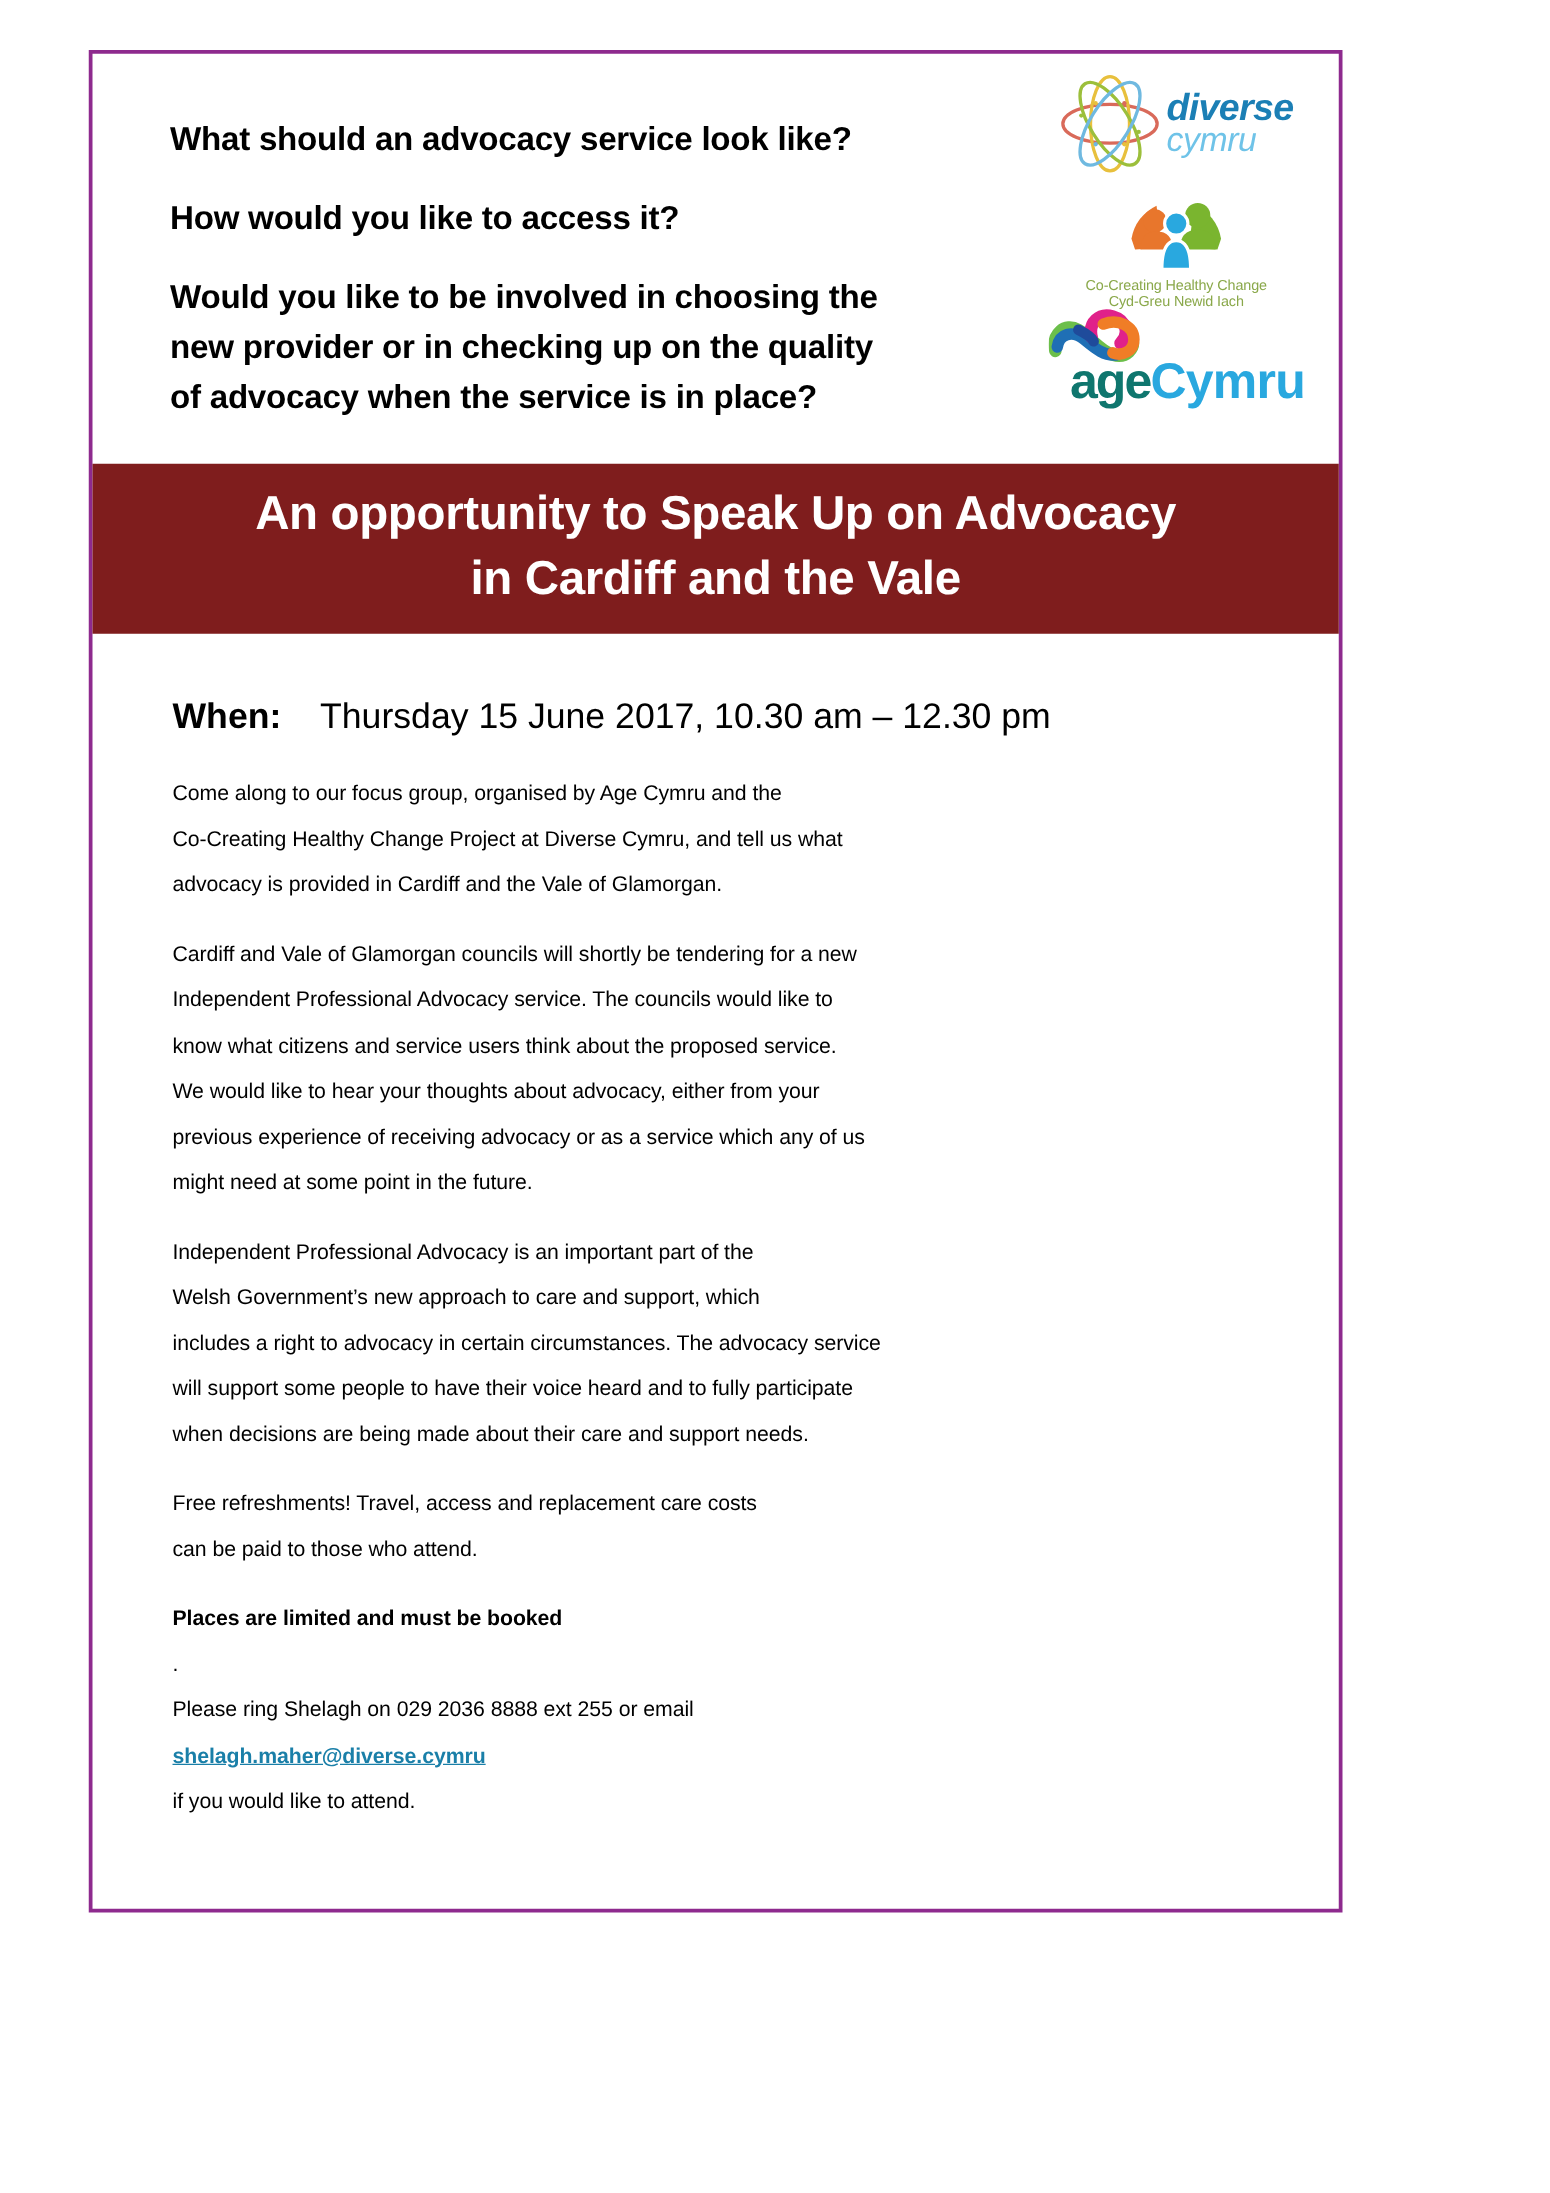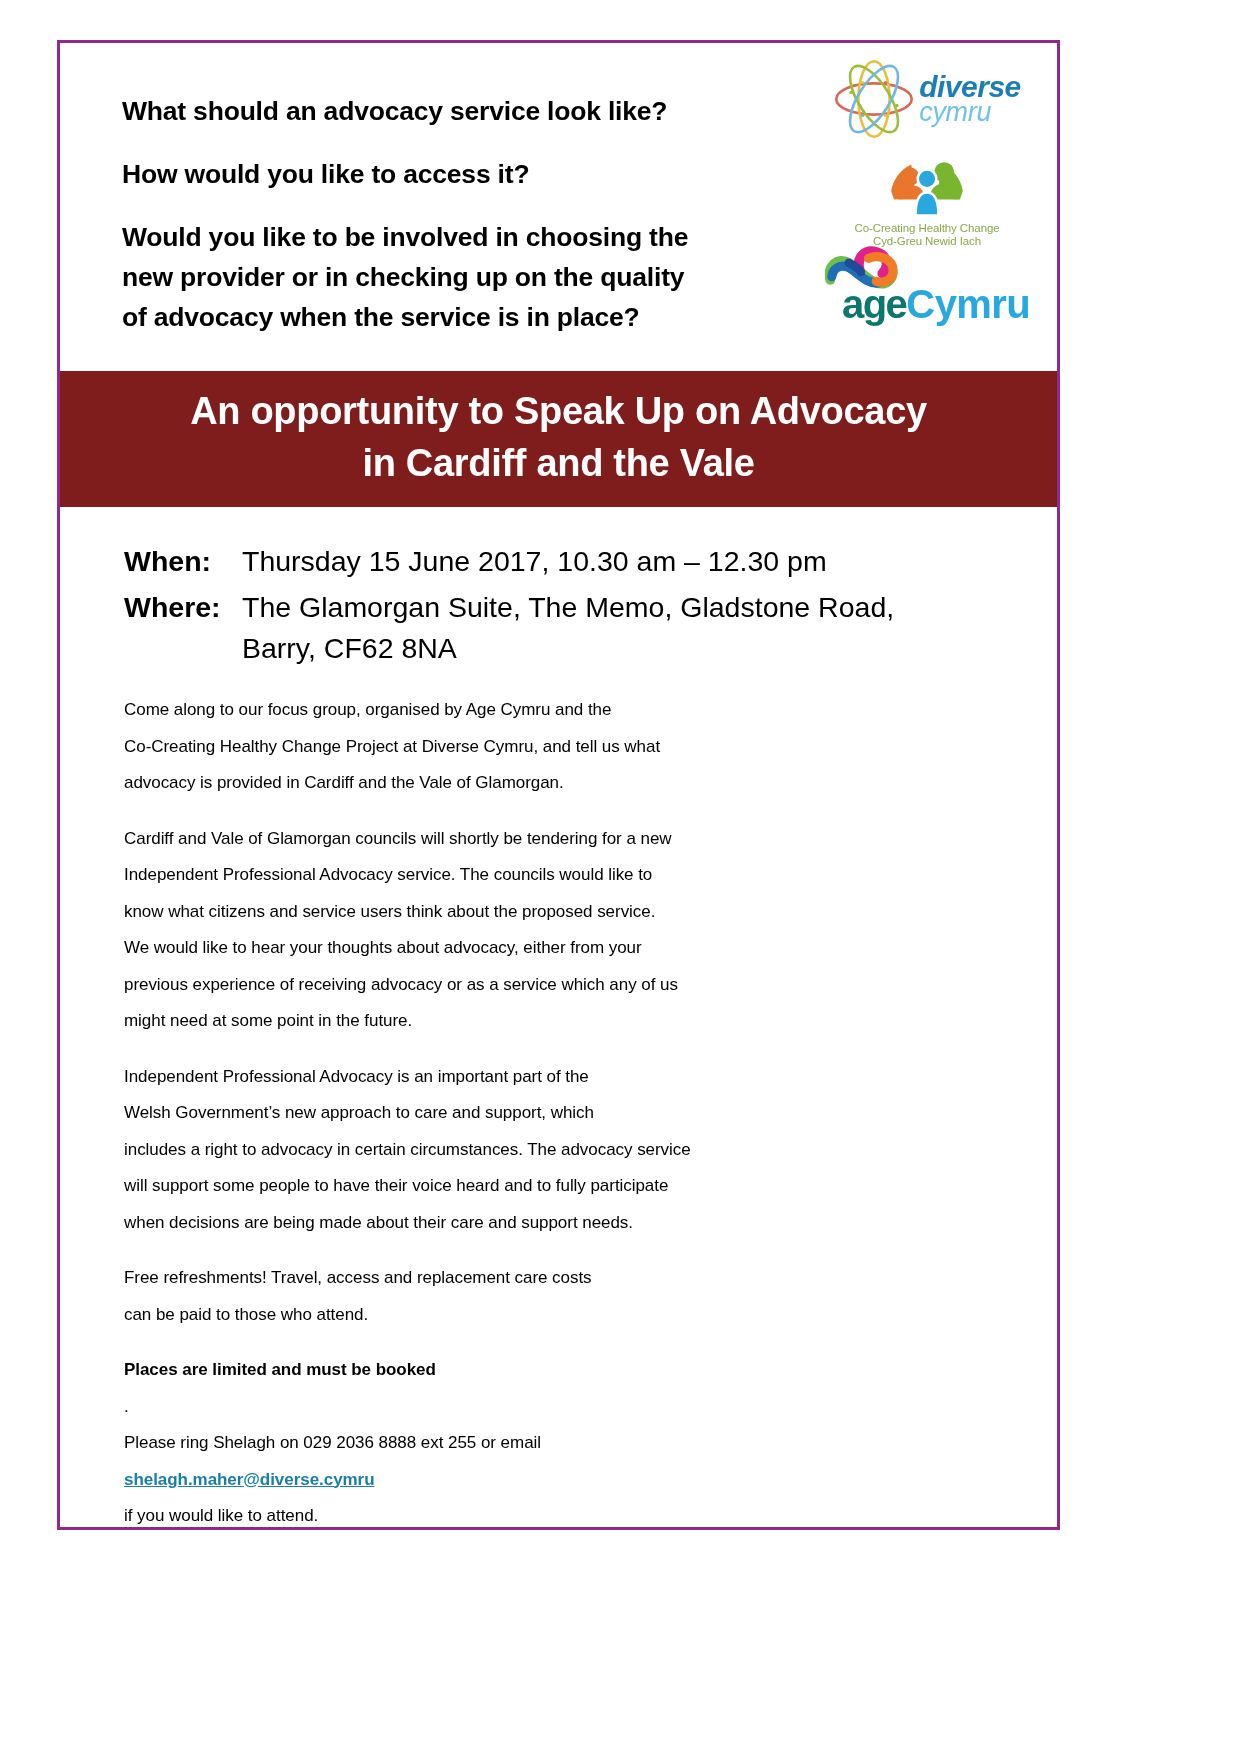--- a/index.html
+++ b/index.html
@@ -12,21 +12,21 @@
     width: 1240px; height: 1754px;
     font-family: "Liberation Sans", sans-serif;
     color: #000000;
     position: relative;
     overflow: hidden;
   }
 
   
   .poster-frame {
     position: absolute;
-    left: 57px; top: 40px;
+    left: 71px; top: 40px;
     width: 1003px; height: 1490px;
     border: 3px solid #8e2a8e;
     background: #ffffff;
   }
 
   
   .top-section {
     position: relative;
     height: 328px;
     padding: 48px 0 0 62px;
@@ -121,20 +121,21 @@
   .details {
     padding: 34px 0 0 64px;
   }
   .detail-row {
     display: flex;
     font-family: "Liberation Sans Narrow", "Liberation Sans", sans-serif;
     font-size: 28.5px;
     line-height: 41px;
     margin-bottom: 5px;
     font-stretch: condensed;
+    margin-top: 12px;
   }
   .detail-label {
     font-weight: bold;
     width: 118px;
     flex: none;
   }
   .detail-value span { display: block; }
 
   
   .body-copy {
@@ -230,27 +231,20 @@
     <span class="banner-line">in Cardiff and the Vale</span>
   </div>
 
   <div class="details">
     <div class="detail-row">
       <div class="detail-label">When:</div>
       <div class="detail-value">
         <span>Thursday 15 June 2017, 10.30 am – 12.30 pm</span>
       </div>
     </div>
-    <div class="detail-row">
-      <div class="detail-label">Where:</div>
-      <div class="detail-value">
-        <span>The Glamorgan Suite, The Memo, Gladstone Road,</span>
-        <span>Barry, CF62 8NA</span>
-      </div>
-    </div>
   </div>
 
   <div class="body-copy">
 
     <p class="para">
       <span>Come along to our focus group, organised by Age Cymru and the</span>
       <span>Co-Creating Healthy Change Project at Diverse Cymru, and tell us what</span>
       <span>advocacy is provided in Cardiff and the Vale of Glamorgan.</span>
     </p>
 

